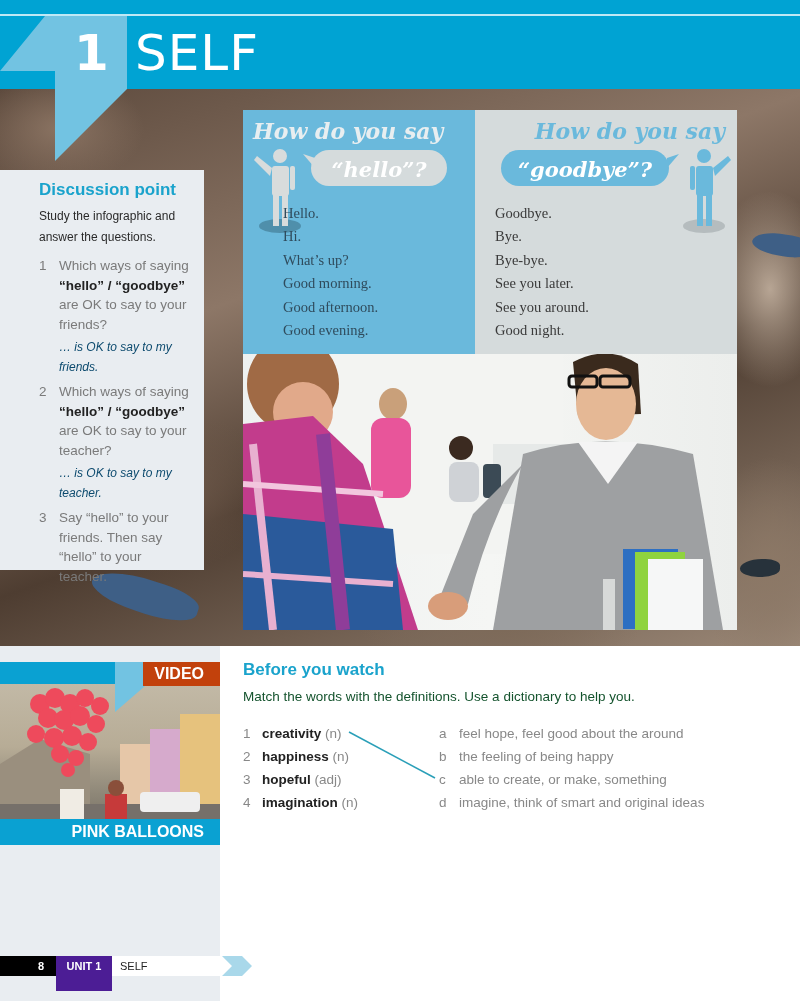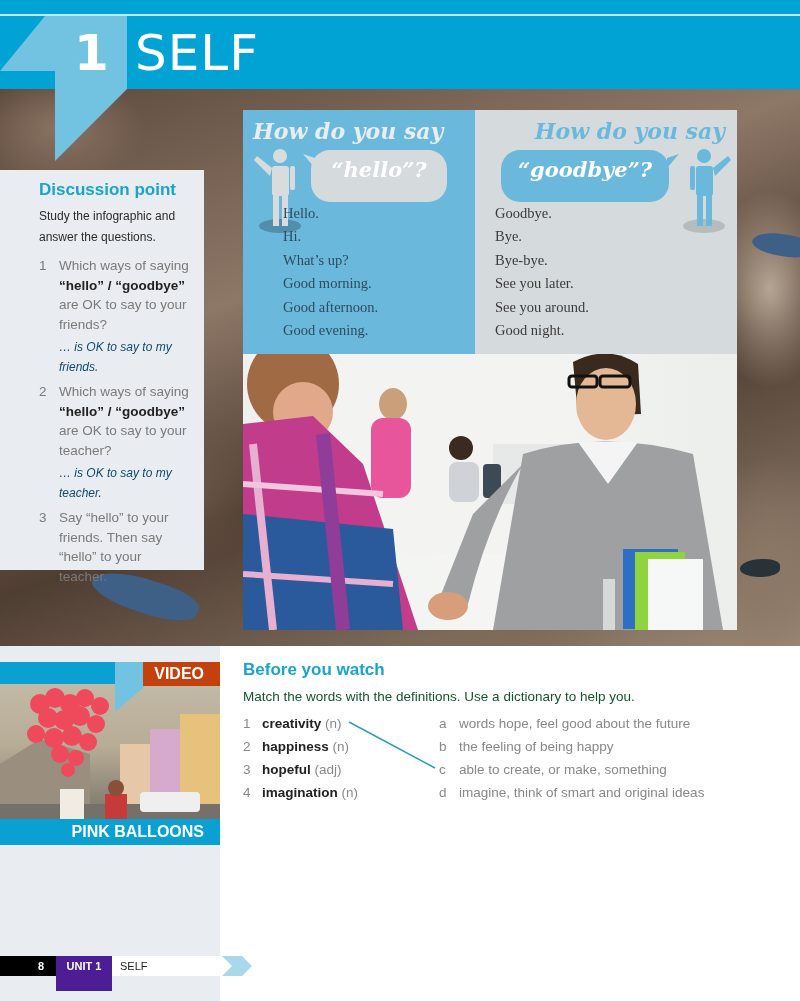--- a/index.html
+++ b/index.html
@@ -32,40 +32,40 @@
   .disc-item { position: relative; padding-left: 20px; font-size: 13.5px; color: #7a7a7a; line-height: 19.5px; margin-bottom: 4px; }
   .disc-num { position: absolute; left: 0; top: 0; color: #7a7a7a; }
   .disc-bold { font-weight: bold; color: #222; }
   .disc-answer { padding-left: 20px; font-size: 12px; color: #0c4a6e; font-style: italic; line-height: 19.5px; margin-bottom: 5px; }
 
   
   .info { position: absolute; left: 243px; top: 110px; width: 494px; height: 244px; }
   .info-left { position: absolute; left: 0; top: 0; width: 232px; height: 244px; background: #6ab9dc; }
   .info-right { position: absolute; left: 232px; top: 0; width: 262px; height: 244px; background: #d5dbdc; }
   .info-q { position: absolute; font-family: "DejaVu Serif", serif; font-style: italic; font-weight: bold; font-size: 22px; }
-  .bubble { position: absolute; height: 52px; border-radius: 19px; font-family: "DejaVu Serif", serif; font-style: italic; font-weight: bold; font-size: 21px; text-align: center; line-height: 40px; color: #ffffff; }
+  .bubble { position: absolute; height: 36px; border-radius: 19px; font-family: "DejaVu Serif", serif; font-style: italic; font-weight: bold; font-size: 21px; text-align: center; line-height: 40px; color: #ffffff; }
   .phrases { position: absolute; font-family: "Liberation Serif", serif; font-size: 14.5px; text-align: left; line-height: 23.4px; }
 
   
   .main-photo { position: absolute; left: 243px; top: 354px; width: 494px; height: 276px; overflow: hidden;
     background: linear-gradient(90deg, #eef1f0 0%, #f5f6f4 50%, #eceeec 100%); }
 
   
   .left-col { position: absolute; left: 0; top: 646px; width: 220px; height: 355px; background: #e9edf1; }
   .video-card { position: absolute; left: 0; top: 662px; width: 220px; height: 183px; }
   .video-bar { position: absolute; left: 0; top: 0; width: 220px; height: 22px; background: #0aa1d2; }
   .video-tab { position: absolute; right: 0; top: 0; width: 77px; height: 24px; background: #c2410c; color: #fff; font-weight: bold; font-size: 16px; text-align: right; padding-right: 16px; line-height: 24px; }
   .video-thumb { position: absolute; left: 0; top: 22px; width: 220px; height: 157px; overflow: hidden;
     background: linear-gradient(180deg, #c2b9a6 0%, #b7ac96 40%, #8e8778 70%, #6e665b 100%); }
   .video-caption { position: absolute; left: 0; top: 157px; width: 220px; height: 26px; background: #0aa1d2; color: #fff; font-weight: bold; font-size: 16px; text-align: right; padding-right: 16px; line-height: 26px; }
 
   .byw { position: absolute; left: 243px; top: 660px; width: 540px; }
   .byw-title { font-size: 17px; font-weight: bold; color: #1aa3cc; }
   .byw-instr { font-size: 13.5px; color: #14532d; margin-top: 9px; }
-  .match { position: relative; margin-top: 12px; height: 100px; }
+  .match { position: relative; margin-top: 22px; height: 100px; }
   .word-row { position: absolute; left: 0; font-size: 13.5px; color: #888; }
   .word-row .n { display: inline-block; width: 19px; }
   .word-row b { color: #222; }
   .def-row { position: absolute; left: 196px; font-size: 13.5px; color: #888; }
   .def-row .l { display: inline-block; width: 20px; }
 
   
   .footer { position: absolute; left: 0; top: 956px; height: 20px; width: 260px; }
   .foot-page { position: absolute; left: 0; top: 0; width: 56px; height: 20px; background: #000; color: #fff; font-size: 11px; font-weight: bold; text-align: right; padding-right: 12px; line-height: 20px; }
   .foot-unit { position: absolute; left: 56px; top: 0; width: 56px; height: 35px; background: #4c1d95; color: #fff; font-size: 11px; font-weight: bold; text-align: center; line-height: 20px; }
@@ -260,21 +260,21 @@
     <div class="word-row" style="top:23px;">
       <span class="n">2</span><b>happiness</b> <span>(n)</span>
     </div>
     <div class="word-row" style="top:46px;">
       <span class="n">3</span><b>hopeful</b> <span>(adj)</span>
     </div>
     <div class="word-row" style="top:69px;">
       <span class="n">4</span><b>imagination</b> <span>(n)</span>
     </div>
     <div class="def-row" style="top:0;">
-      <span class="l">a</span><span>words hope, feel good about the future</span>
+      <span class="l">a</span><span>feel hope, feel good about the around</span>
     </div>
     <div class="def-row" style="top:23px;">
       <span class="l">b</span><span>the feeling of being happy</span>
     </div>
     <div class="def-row" style="top:46px;">
       <span class="l">c</span><span>able to create, or make, something</span>
     </div>
     <div class="def-row" style="top:69px;">
       <span class="l">d</span><span>imagine, think of smart and original ideas</span>
     </div>

